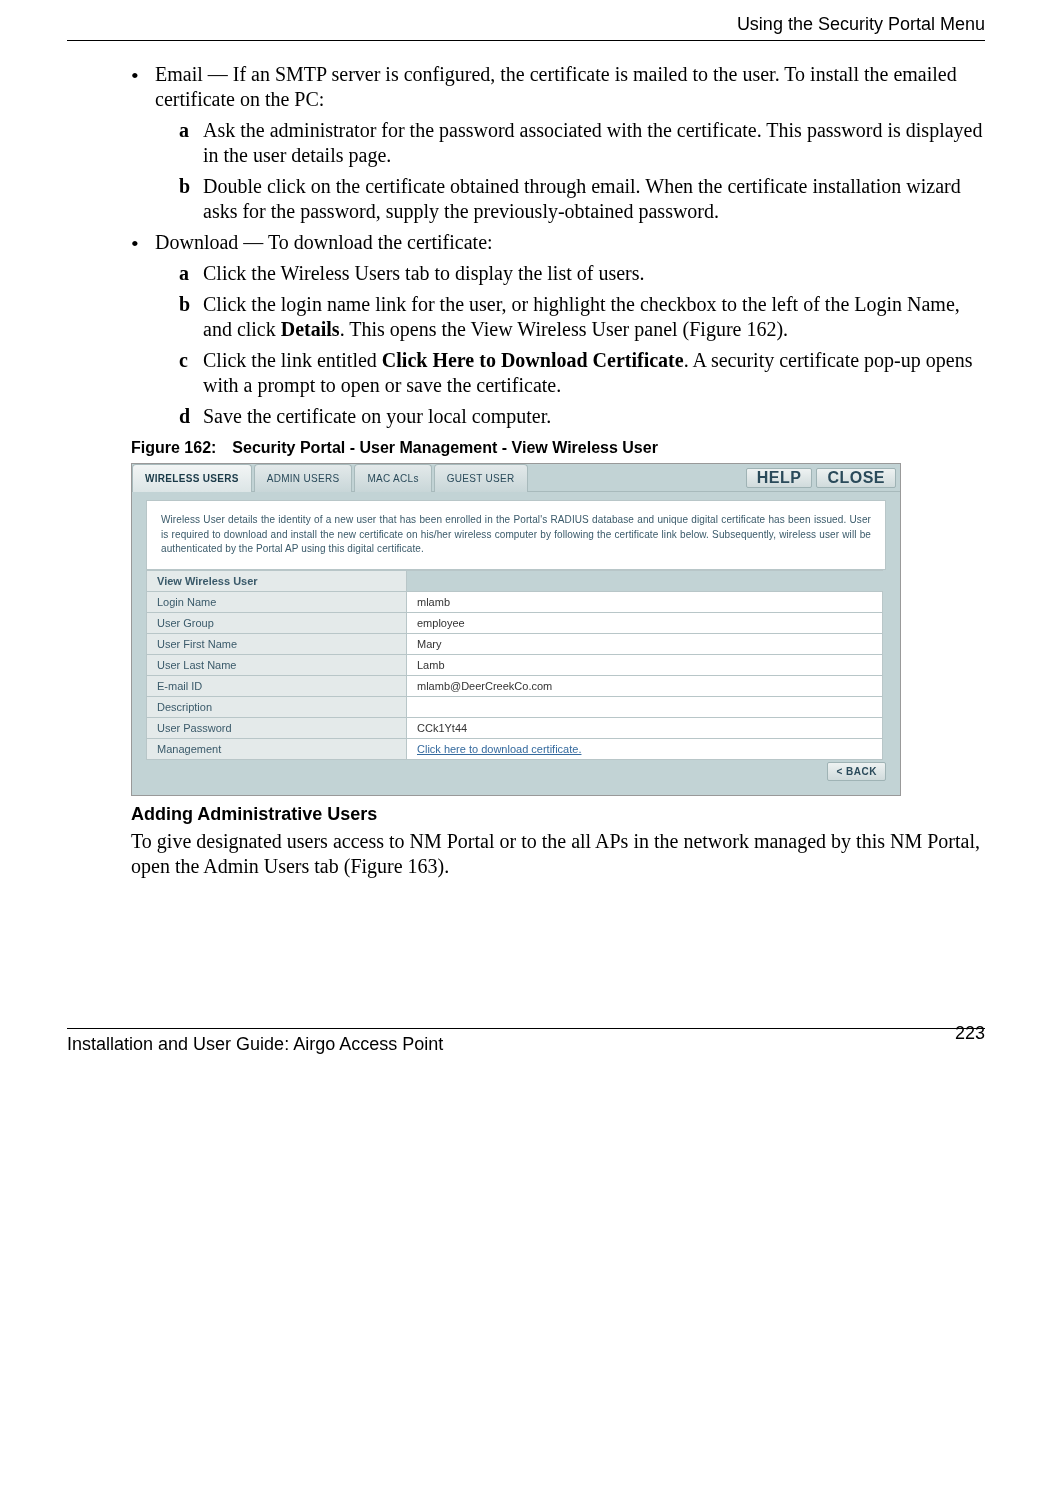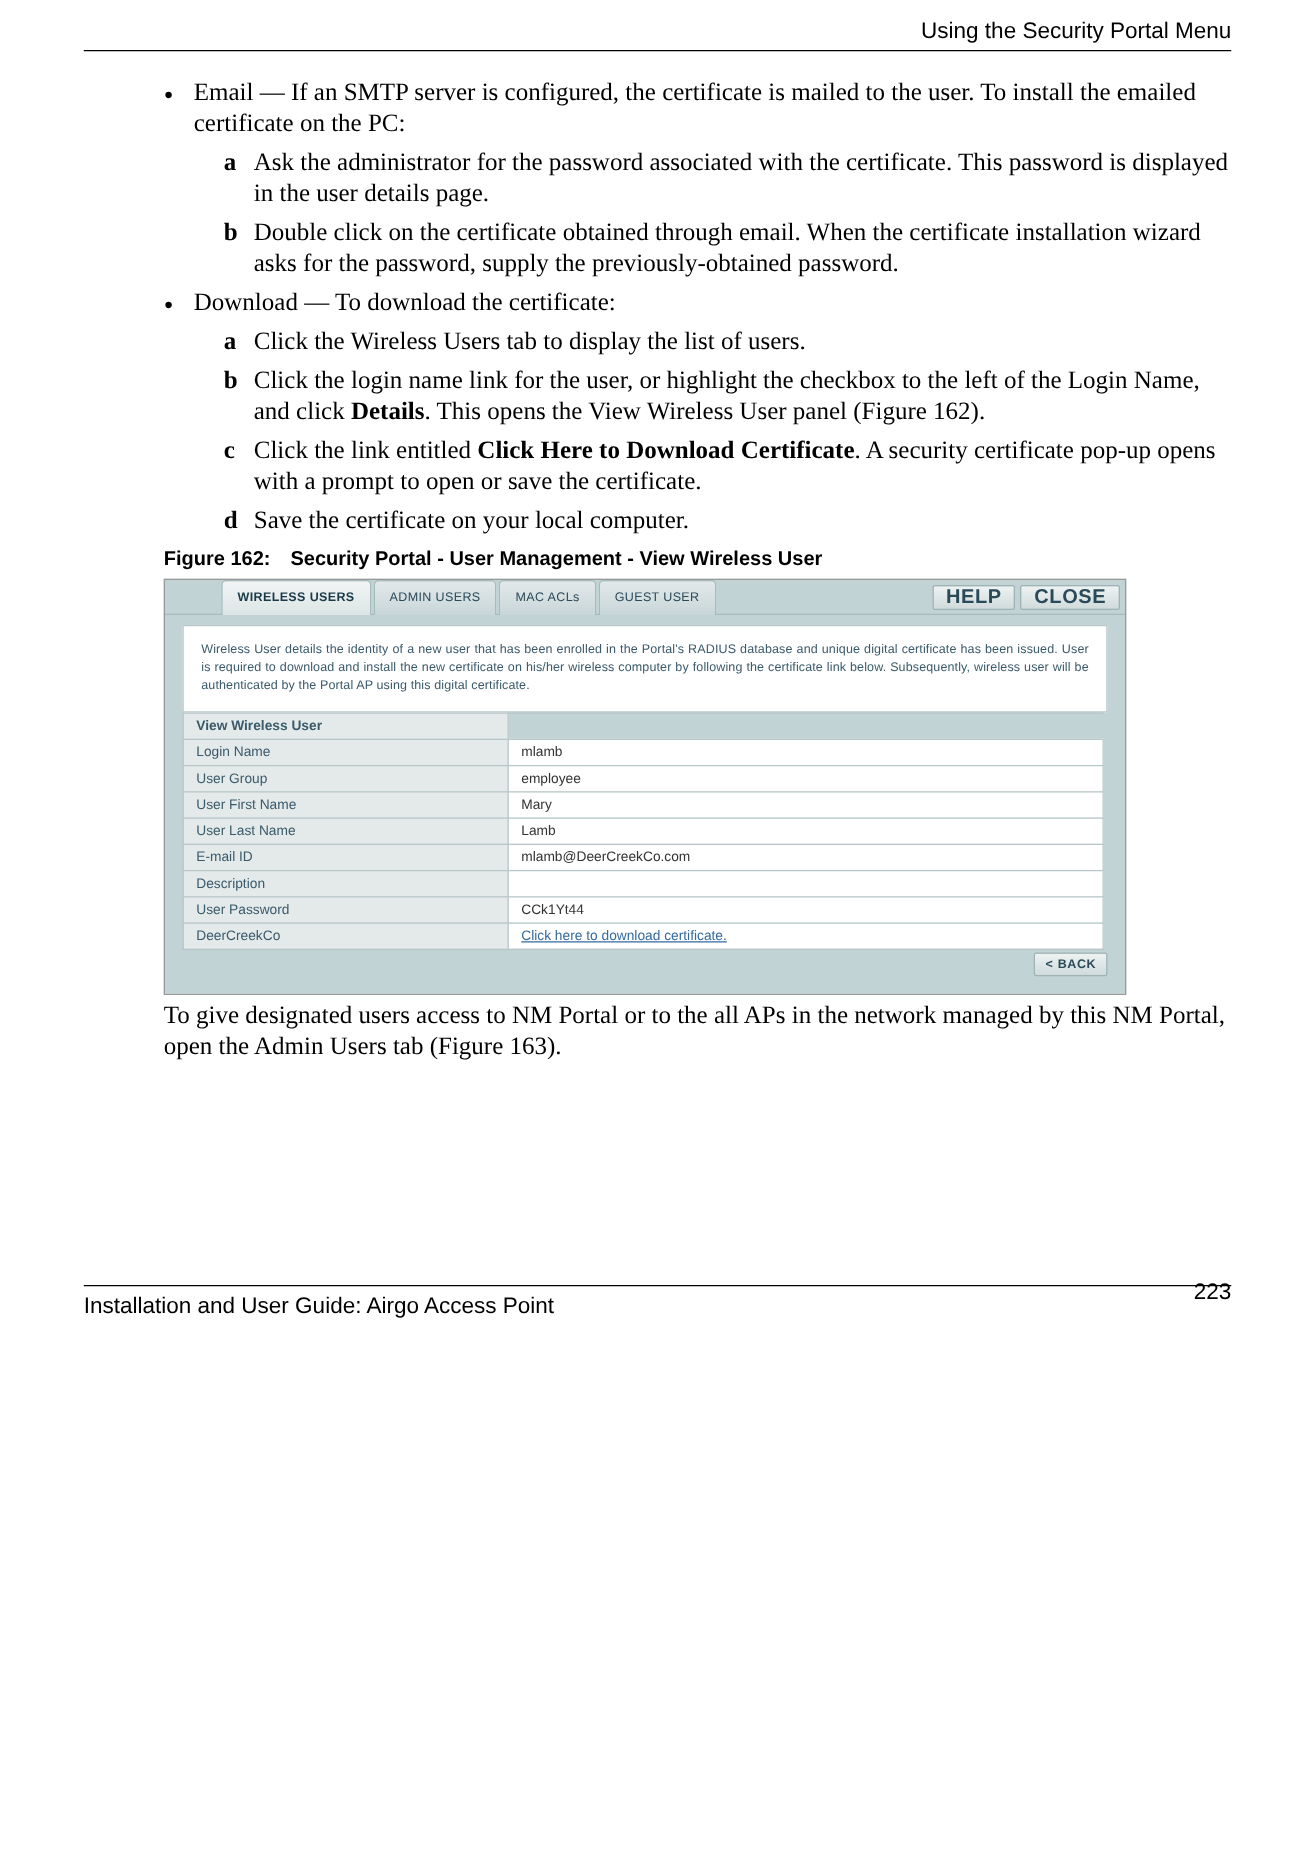--- a/index.html
+++ b/index.html
@@ -10,21 +10,21 @@
   .content { position: absolute; top: 62px; left: 131px; right: 67px; }
   .bullet-list { list-style: none; }
   .bullet-item { position: relative; padding-left: 24px; margin-bottom: 6px; font-size: 20px; line-height: 1.25; }
   .bullet-item::before { content: "•"; position: absolute; left: 0; top: 0; font-size: 22px; }
   .sub-list { list-style: none; margin-top: 6px; margin-left: 24px; }
   .sub-item { position: relative; padding-left: 24px; margin-bottom: 6px; font-size: 20px; line-height: 1.25; }
   .sub-letter { position: absolute; left: 0; top: 0; font-weight: bold; }
   .bold { font-weight: bold; }
   .fig-caption { font-family: Arial, Helvetica, sans-serif; font-size: 16px; font-weight: bold; margin-top: 10px; margin-bottom: 6px; }
   .screenshot-box { width: 770px; background: #c2d3d5; border: 1px solid #999; font-family: Verdana, Arial, sans-serif; }
-  .tabs-row { display: flex; align-items: stretch; height: 28px; background: #c2d3d5; border-bottom: 1px solid #a8babc; padding-left: 45px; }
+  .tabs-row { display: flex; align-items: stretch; height: 28px; background: #c2d3d5; border-bottom: 1px solid #a8babc; }
   .tab { height: 28px; padding: 0 12px; display: flex; align-items: center; font-size: 10px; color: #2a4a5a; background: linear-gradient(#e3e9ea, #c8d6d8); border: 1px solid #a8babc; border-bottom: none; margin-right: 2px; border-top-left-radius: 4px; border-top-right-radius: 4px; letter-spacing: 0.3px; }
   .tab.active { background: linear-gradient(#f2f5f5, #dce5e6); color: #1a3a48; font-weight: bold; }
   .tabs-right { margin-left: auto; display: flex; gap: 4px; align-items: center; padding-right: 4px; }
   .help-btn, .close-btn { height: 20px; padding: 0 10px; font-size: 16px; font-weight: bold; color: #2a4a5a; background: linear-gradient(#eef2f2, #d0dbdc); border: 1px solid #9fb3b5; border-radius: 2px; display: flex; align-items: center; letter-spacing: 0.5px; }
   .panel-body { background: #c2d3d5; padding: 8px 14px 14px 14px; }
   .info-box { background: #fff; border: 1px solid #b8c6c8; padding: 12px 14px; font-size: 10px; color: #3a5a6a; line-height: 1.45; text-align: justify; letter-spacing: 0.1px; }
   .tbl { width: 737px; border-collapse: collapse; font-size: 11px; }
   .tbl-title-row td { background: #8aa5aa; color: #fff; font-weight: bold; padding: 5px 10px; border: 1px solid #b0c0c2; }
   .tbl-title-row td.spacer { background: #c2d3d5; border-left: none; border-right: none; }
   .tbl tr td { background: #e4eaea; border: 1px solid #b8c6c8; padding: 4px 10px; color: #3a5a6a; }
@@ -127,30 +127,31 @@
               </tr>
           <tr>
                 <td class="label">Description</td>
                 <td class="val"></td>
               </tr>
           <tr>
                 <td class="label">User Password</td>
                 <td class="val">CCk1Yt44</td>
               </tr>
           <tr>
-                <td class="label">DeerCreekCo</td>
+                <td class="label">Management</td>
                 <td class="val"><a>Click here to download certificate.</a></td>
               </tr>
         </tbody>
           </table>
         <div class="back-row">
           <div class="back-btn">&lt;  BACK</div>
         </div>
       </div>
     </div>
 
+    <div class="section-h">Adding Administrative Users</div>
     <div class="section-p">To give designated users access to NM Portal or to the all APs in the network managed by this NM Portal, open the Admin Users tab (Figure 163).</div>
   </div>
 
   <div class="footer-line"></div>
   <div class="footer-left">Installation and User Guide: Airgo Access Point</div>
   <div class="footer-right">223</div>
 </div>
 
 </body></html>

